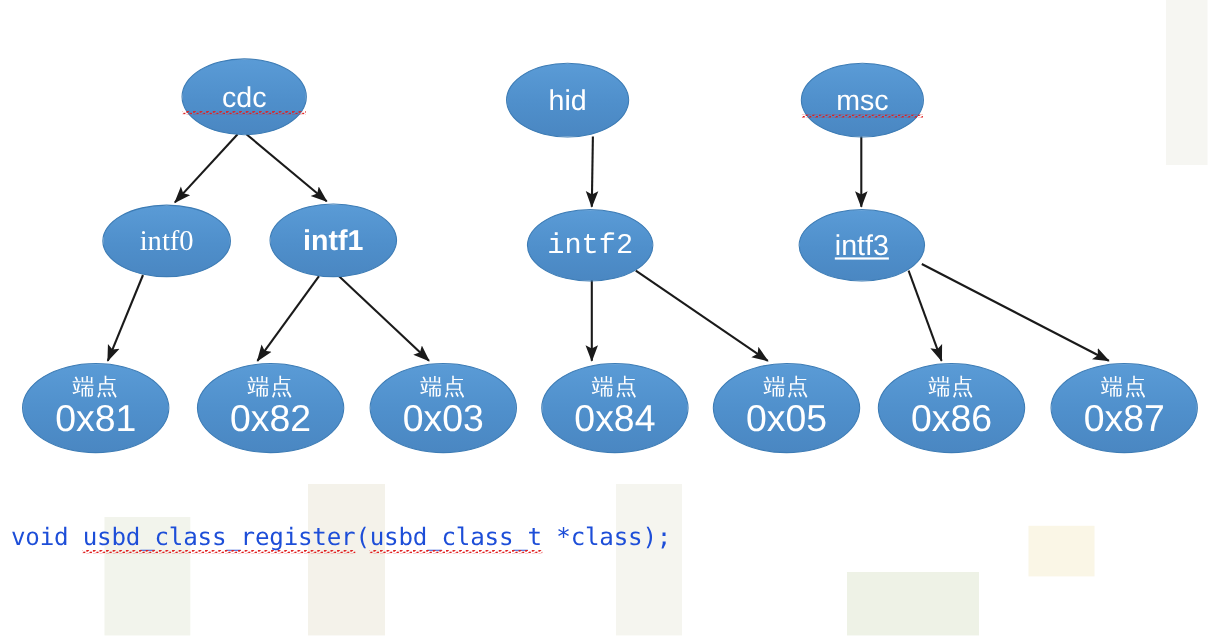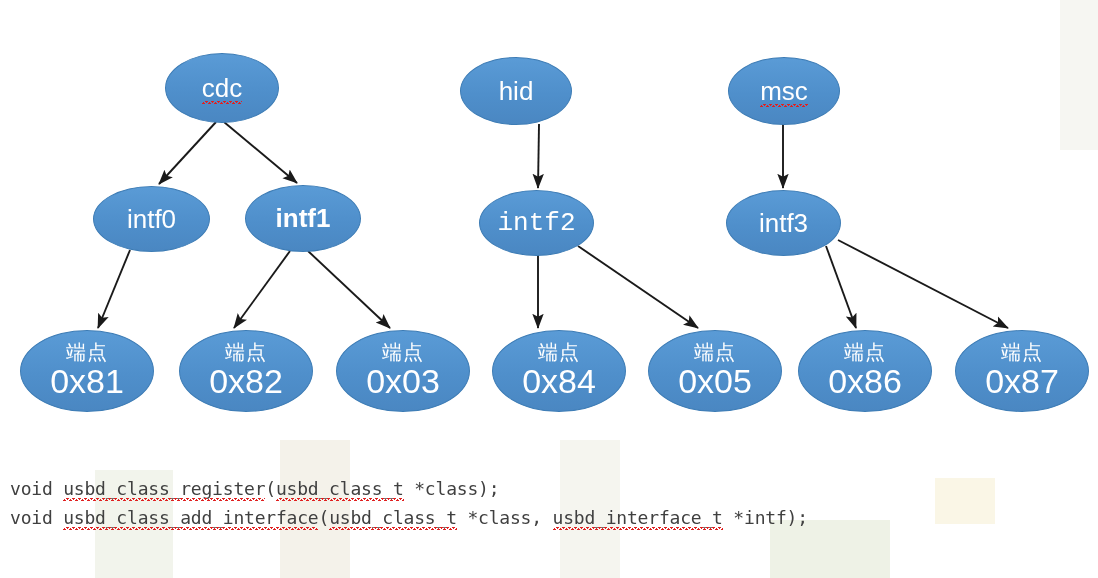--- a/index.html
+++ b/index.html
@@ -31,21 +31,20 @@
   #edge-layer {
     position: absolute;
     left: 0; top: 0;
     width: 1098px;
     height: 440px;
   }
   .node {
     position: absolute;
     display: flex;
     flex-direction: column;
-    align-items: center;
     justify-content: center;
     box-sizing: border-box;
     border-radius: 50%;
     background: linear-gradient(180deg, #5a9bd6 0%, #4f8fcb 55%, #4a87c2 100%);
     border: 1px solid #3d7cb5;
     color: #ffffff;
     text-align: center;
     line-height: 1.08;
     user-select: none;
   }
@@ -81,23 +80,23 @@
     background-repeat: repeat-x;
   }
   #code-block {
     position: absolute;
     left: 10px;
     top: 474px;
     width: 1080px;
   }
   .code-line {
     font-family: "DejaVu Sans Mono", "Liberation Mono", monospace;
-    font-size: 18px;
+    font-size: 22px;
     line-height: 29px;
-    color: #404040;
+    color: #1d4ed8;
     white-space: pre;
     letter-spacing: -0.2px;
   }
 </style>
 </head>
 <body>
 
 <div id="page">
 
   <div class="tint" style="left:95px;top:470px;width:78px;height:108px;background:#f2f4ec;"></div>
@@ -133,30 +132,30 @@
     <div id="nodes-group">
         <div class="node single" style="left: 165px; top: 53px; width: 114px; height: 70px;">
           <span class="lbl squiggle">cdc</span>
         </div>
         <div class="node single" style="left: 460px; top: 57px; width: 112px; height: 68px;">
           <span class="lbl">hid</span>
         </div>
         <div class="node single" style="left: 728px; top: 57px; width: 112px; height: 68px;">
           <span class="lbl squiggle">msc</span>
         </div>
-        <div class="node single" style="left: 93px; top: 186px; width: 117px; height: 66px;">
+        <div class="node single" style="left: 93px; top: 186px; width: 117px; height: 66px; font-family: Liberation Serif, serif;">
           <span class="lbl">intf0</span>
         </div>
         <div class="node single" style="left: 245px; top: 185px; width: 116px; height: 67px; font-weight: bold;">
           <span class="lbl">intf1</span>
         </div>
         <div class="node single" style="left: 479px; top: 190px; width: 115px; height: 66px; font-family: Liberation Mono, monospace;">
           <span class="lbl">intf2</span>
         </div>
-        <div class="node single" style="left: 726px; top: 190px; width: 115px; height: 66px;">
+        <div class="node single" style="left: 726px; top: 190px; width: 115px; height: 66px; text-decoration: underline;">
           <span class="lbl">intf3</span>
         </div>
         <div class="node ep" style="left: 20px; top: 330px; width: 134px; height: 82px;">
           <span class="lbl cn">端点</span>
           <span class="lbl">0x81</span>
         </div>
         <div class="node ep" style="left: 179px; top: 330px; width: 134px; height: 82px;">
           <span class="lbl cn">端点</span>
           <span class="lbl">0x82</span>
         </div>
@@ -179,16 +178,15 @@
         <div class="node ep" style="left: 955px; top: 330px; width: 134px; height: 82px;">
           <span class="lbl cn">端点</span>
           <span class="lbl">0x87</span>
         </div>
       </div>
 
   </div>
 
   <div id="code-block">
       <div class="code-line">void <span class="squiggle">usbd_class_register</span>(<span class="squiggle">usbd_class_t</span> *class);</div>
-      <div class="code-line">void <span class="squiggle">usbd_class_add_interface</span>(<span class="squiggle">usbd_class_t</span> *class, <span class="squiggle">usbd_interface_t</span> *intf);</div>
     </div>
 
 </div>
 
 </body></html>

